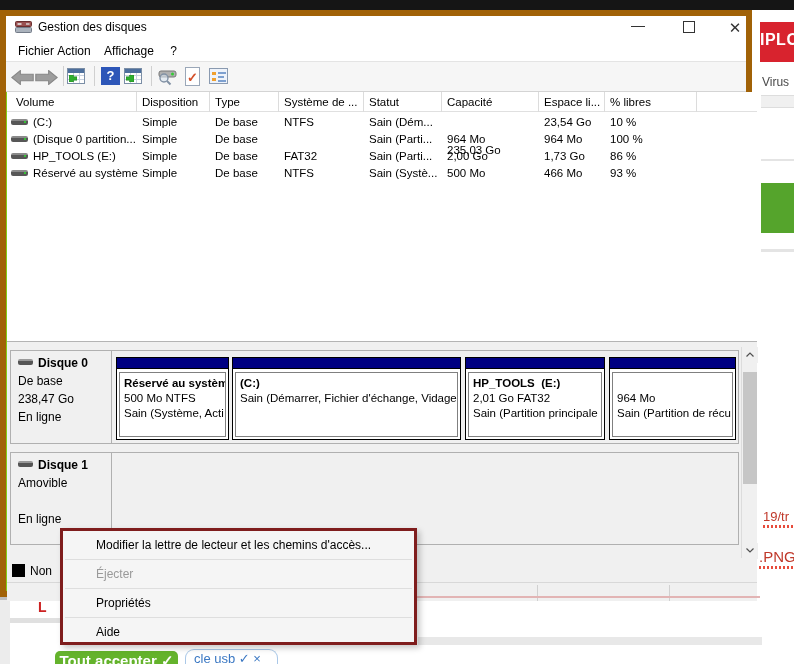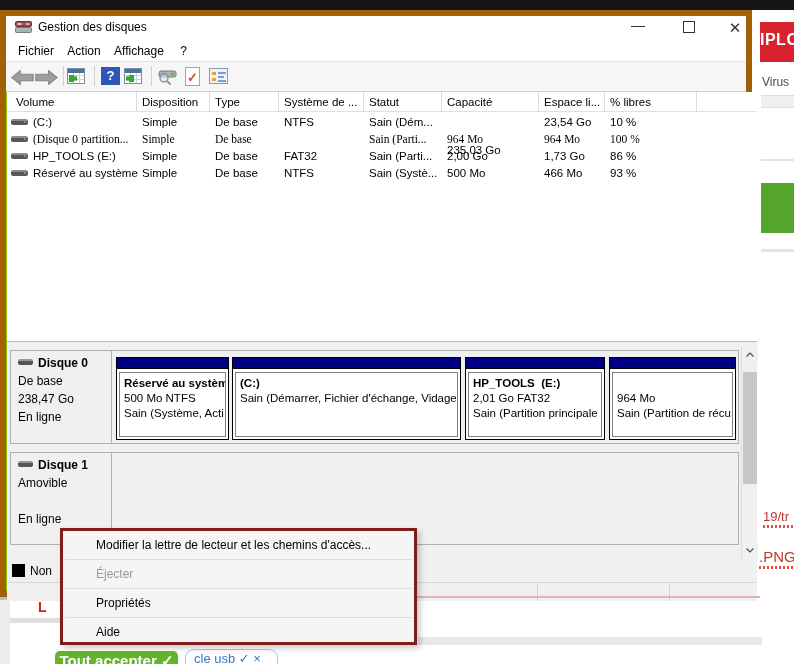--- a/index.html
+++ b/index.html
@@ -38,21 +38,21 @@
   #title-icon { position:absolute; left:9px; top:5px; }
   #title-text { position:absolute; left:32px; top:4px; font-size:12px; color:#000; }
   .caption-btn { position:absolute; top:0; width:34px; height:23px; text-align:center; color:#333; }
   #btn-min { left:615px; } #btn-max { left:666px; } #btn-close { left:712px; }
   #btn-min .glyph { margin-top:10px; width:14px; height:1px; background:#333; display:inline-block; }
   #btn-max .glyph { margin-top:5px; width:12px; height:12px; border:1px solid #333; display:inline-block; }
   #btn-close .glyph { font-size:15px; line-height:23px; }
 
   #menubar { left:0; top:23px; width:100%; height:22px; background:#fff; }
   #menubar span { display:inline-block; margin-top:5px; }
-  #menu-fichier{ margin-left:12px; } #menu-action{ margin-left:10px;text-align:right; } #menu-affichage{ margin-left:10px;} #menu-help{ margin-left:13px; }
+  #menu-fichier{ margin-left:12px; } #menu-action{ margin-left:0;text-align:right; } #menu-affichage{ margin-left:10px;} #menu-help{ margin-left:13px; }
 
   #toolbar { left:0; top:45px; width:100%; height:31px; background:#f6f6f6; border-top:1px solid #e4e4e4; border-bottom:1px solid #d4d4d4; }
   .tb { position:absolute; top:4px; width:22px; height:22px; }
   .tb-sep { position:absolute; top:4px; width:1px; height:20px; background:#d0d0d0; }
   .arrow-ico { width:23px; height:15px; margin-top:4px; }
   .tbl-ico { width:18px; height:16px; margin-top:2px; border:1px solid #7b8ea6; background:#fff; position:relative; }
   .tbl-ico .hdr { height:4px; background:#4d6f9d; }
   .tbl-ico .grid { position:absolute; top:4px; left:0; right:0; bottom:0;
      background:linear-gradient(90deg, transparent 0 5px, #c8d2e0 5px 6px, transparent 6px 11px, #c8d2e0 11px 12px, transparent 12px),
                 linear-gradient(0deg, transparent 0 3px, #c8d2e0 3px 4px, transparent 4px 7px, #c8d2e0 7px 8px, transparent 8px); }
@@ -222,21 +222,21 @@
           <div class="vol-ico"></div>
           <div class="lcell" style="left: 26px; width: 124px;">(C:)</div>
           <div class="lcell" style="left: 135px; width: 67px;">Simple</div>
           <div class="lcell" style="left: 208px; width: 63px;">De base</div>
           <div class="lcell" style="left: 277px; width: 79px;">NTFS</div>
           <div class="lcell" style="left: 362px; width: 72px;">Sain (Dém...</div>
           <div class="lcell" style="left: 440px; width: 91px; margin-top: 28px;">235,03 Go</div>
           <div class="lcell" style="left: 537px; width: 60px;">23,54 Go</div>
           <div class="lcell" style="left: 603px; width: 86px;">10 %</div>
         </div>
-        <div class="lrow" style="top: 38px; font-family: Liberation Serif, serif;">
+        <div class="lrow" style="top: 38px;">
           <div class="vol-ico"></div>
           <div class="lcell" style="left: 26px; width: 124px;">(Disque 0 partition...</div>
           <div class="lcell" style="left: 135px; width: 67px;">Simple</div>
           <div class="lcell" style="left: 208px; width: 63px;">De base</div>
           <div class="lcell" style="left: 277px; width: 79px;"></div>
           <div class="lcell" style="left: 362px; width: 72px;">Sain (Parti...</div>
           <div class="lcell" style="left: 440px; width: 91px;">964 Mo</div>
           <div class="lcell" style="left: 537px; width: 60px;">964 Mo</div>
           <div class="lcell" style="left: 603px; width: 86px;">100 %</div>
         </div>

